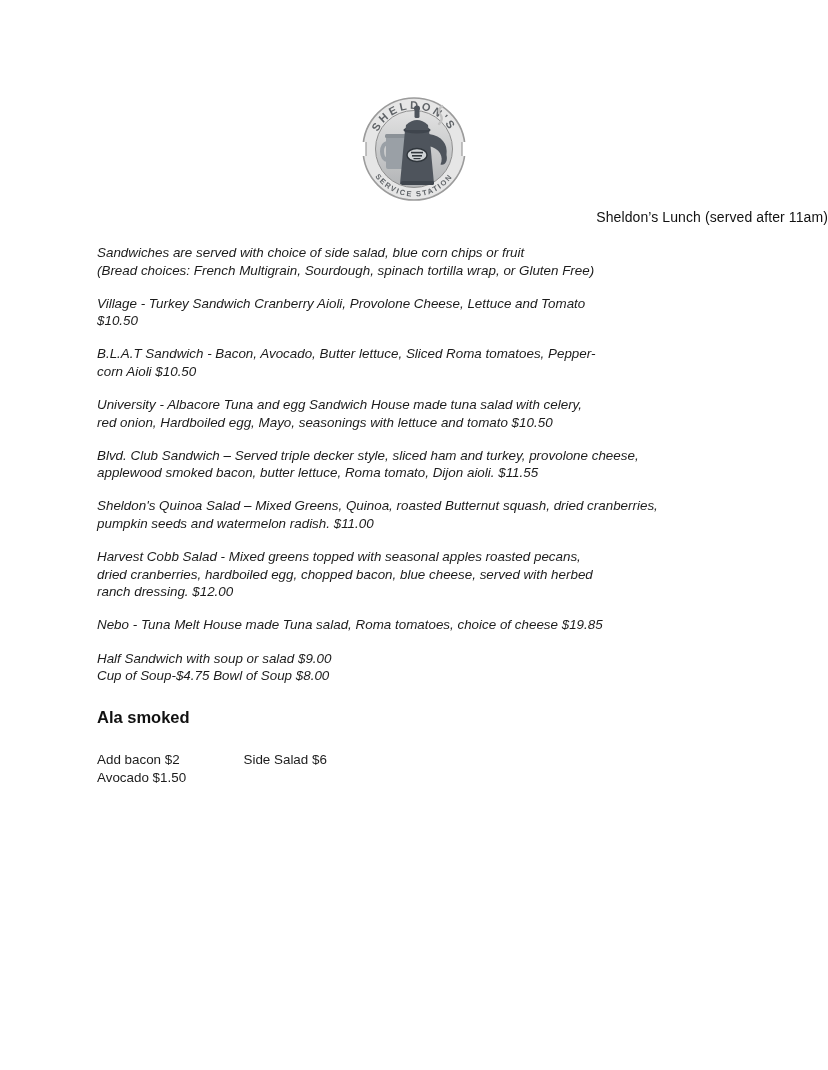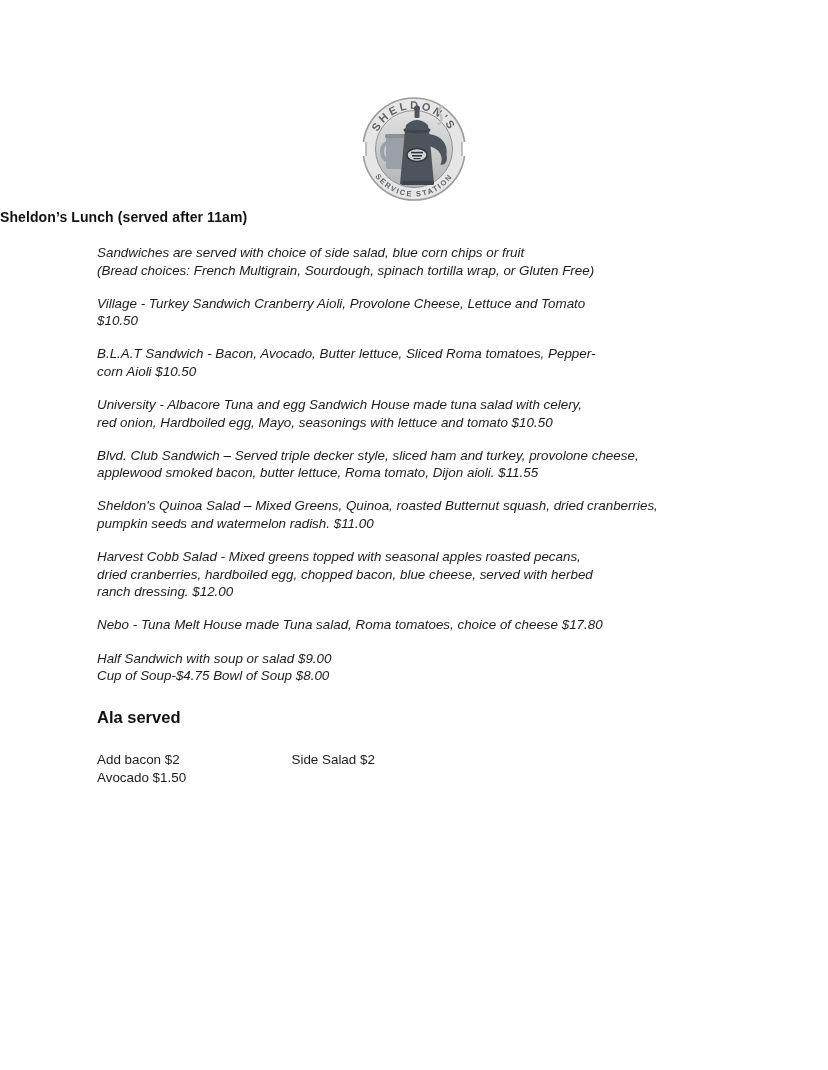--- a/index.html
+++ b/index.html
@@ -12,43 +12,42 @@
     color: #1c1c1c;
     overflow: hidden;
   }
   .logo-wrap {
     padding-top: 96px;
     display: flex;
     justify-content: center;
   }
   .doc-title {
     margin-top: 7px;
-    text-align: left;
+    text-align: right;
     font-size: 14px;
-    font-weight: bold;
+    font-weight: normal;
     color: #111111;
     letter-spacing: 0.1px;
   }
   .content {
     margin: 19px 0 0 97px;
     width: 665px;
     font-size: 13.4px;
     line-height: 17.6px;
   }
   .content p { margin: 0 0 15.5px 0; font-style: italic; }
   .ala-heading {
     margin: 24px 0 0 0;
     font-size: 16.5px;
     font-weight: bold;
     color: #111111;
   }
   .ala-columns {
     display: flex;
     margin-top: 25px;
-    gap: 48px;
   }
   .ala-col { width: 146.5px; }
   .ala-col:last-child { width: auto; }
   svg text { font-family: "Liberation Sans", sans-serif; }
 </style>
 </head>
 <body>
 
 <div class="page">
 
@@ -109,25 +108,25 @@
   <div class="content">
     <p>Sandwiches are served with choice of side salad, blue corn chips or fruit<br>(Bread choices: French Multigrain, Sourdough, spinach tortilla wrap, or Gluten Free)</p>
 
     <div>
         <p>Village - Turkey Sandwich Cranberry Aioli, Provolone Cheese, Lettuce and Tomato<br>$10.50</p>
         <p>B.L.A.T Sandwich - Bacon, Avocado, Butter lettuce, Sliced Roma tomatoes, Pepper-<br>corn Aioli $10.50</p>
         <p>University - Albacore Tuna and egg Sandwich House made tuna salad with celery,<br>red onion, Hardboiled egg, Mayo, seasonings with lettuce and tomato $10.50</p>
         <p>Blvd. Club Sandwich – Served triple decker style, sliced ham and turkey, provolone cheese,<br>applewood smoked bacon, butter lettuce, Roma tomato, Dijon aioli. $11.55</p>
         <p>Sheldon's Quinoa Salad – Mixed Greens, Quinoa, roasted Butternut squash, dried cranberries,<br>pumpkin seeds and watermelon radish. $11.00</p>
         <p>Harvest Cobb Salad - Mixed greens topped with seasonal apples roasted pecans,<br>dried cranberries, hardboiled egg, chopped bacon, blue cheese, served with herbed<br>ranch dressing. $12.00</p>
-        <p>Nebo - Tuna Melt House made Tuna salad, Roma tomatoes, choice of cheese $17.80</p>
+        <p>Nebo - Tuna Melt House made Tuna salad, Roma tomatoes, choice of cheese $19.85</p>
         <p>Half Sandwich with soup or salad $9.00<br>Cup of Soup-$4.75 Bowl of Soup $8.00</p>
       </div>
 
-    <div class="ala-heading">Ala served</div>
+    <div class="ala-heading">Ala smoked</div>
 
     <div class="ala-columns">
         <div class="ala-col">Add bacon $2<br>Avocado $1.50</div>
-        <div class="ala-col">Side Salad $2</div>
+        <div class="ala-col">Side Salad $6</div>
       </div>
   </div>
 
 </div>
 
 </body></html>

